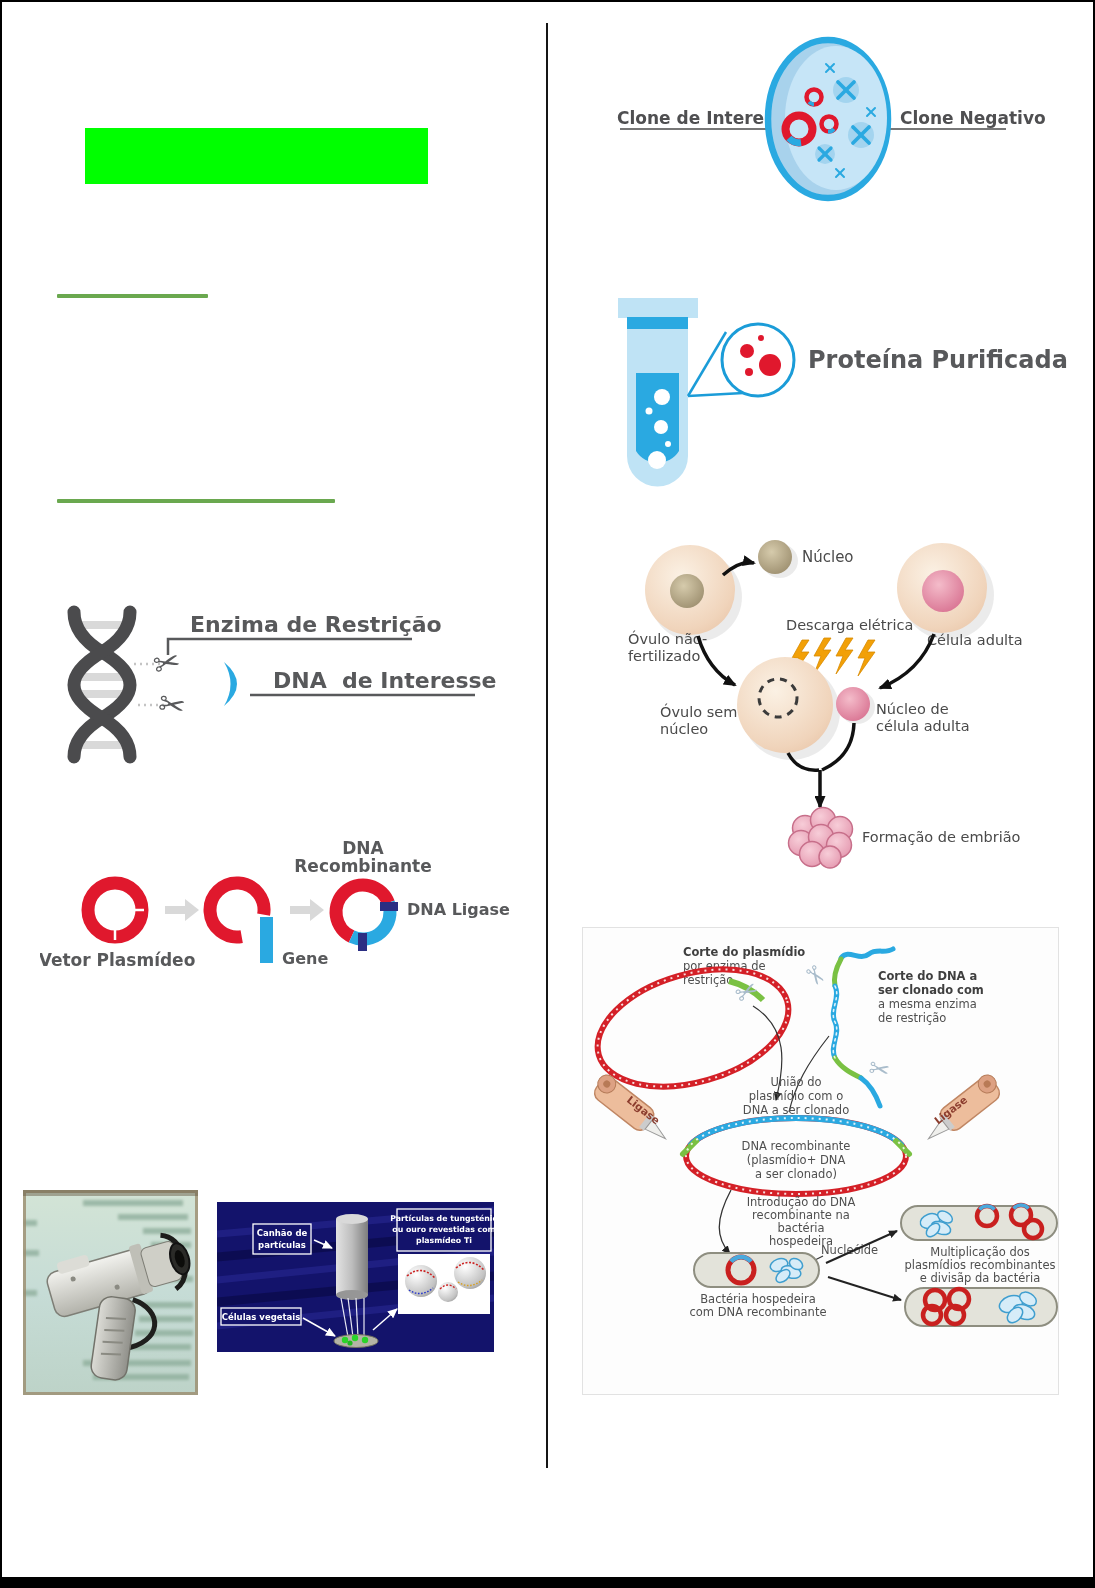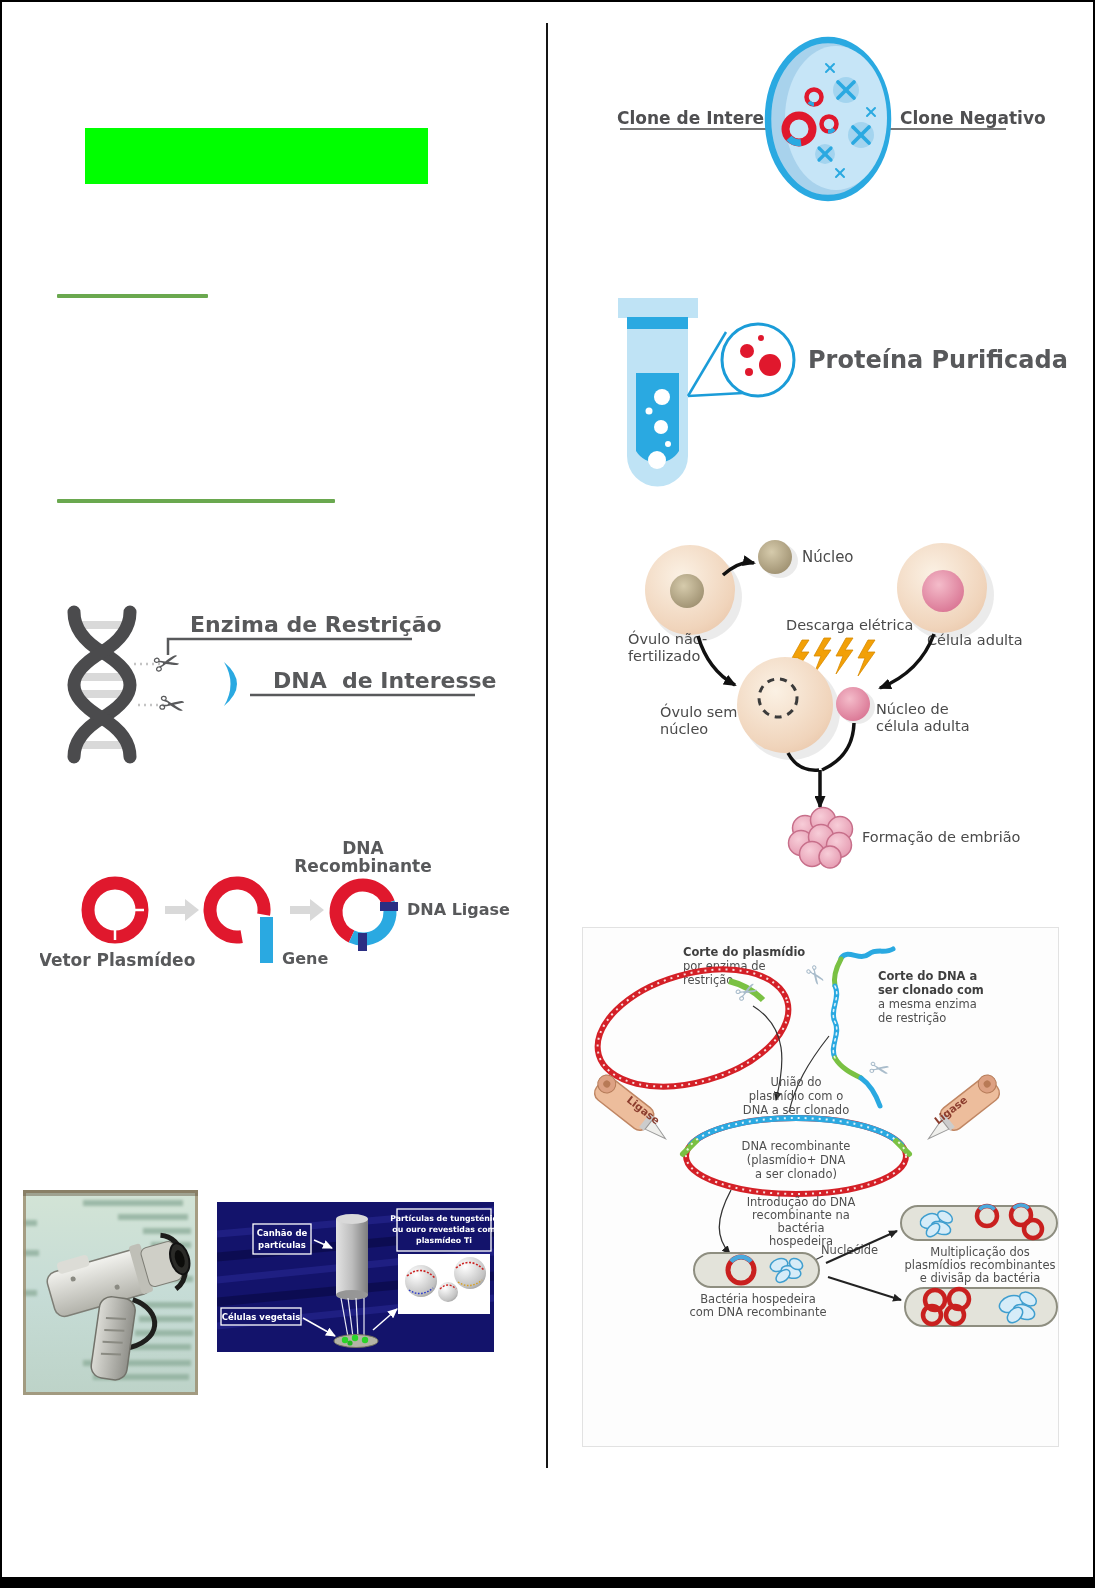--- a/index.html
+++ b/index.html
@@ -3,21 +3,21 @@
 <meta charset="utf-8">
 <style>
   html,body{margin:0;padding:0;background:#e8e8e8;}
   .page{position:relative;width:1095px;height:1588px;background:#ffffff;overflow:hidden;
         font-family:"Liberation Sans",sans-serif;}
   .edge{position:absolute;background:#000;}
   .abs{position:absolute;}
   svg{display:block;font-family:"DejaVu Sans","Liberation Sans",sans-serif;}
   .hl-block{position:absolute;left:85px;top:128px;width:343px;height:56px;}
   .gline{position:absolute;height:4px;border-radius:1px;}
-  .recomb-box{position:absolute;left:582px;top:927px;width:477px;height:520px;
+  .recomb-box{position:absolute;left:582px;top:927px;width:477px;height:468px;
               border:1px solid #e2e2e2;background:#fdfdfd;box-sizing:border-box;}
 </style>
 </head>
 <body>
 
 <div class="page">
 
   <div class="edge" style="left:0;top:0;width:1095px;height:2px;"></div>
   <div class="edge" style="left:0;top:0;width:2px;height:1588px;"></div>
   <div class="edge" style="left:1093px;top:0;width:2px;height:1588px;"></div>

